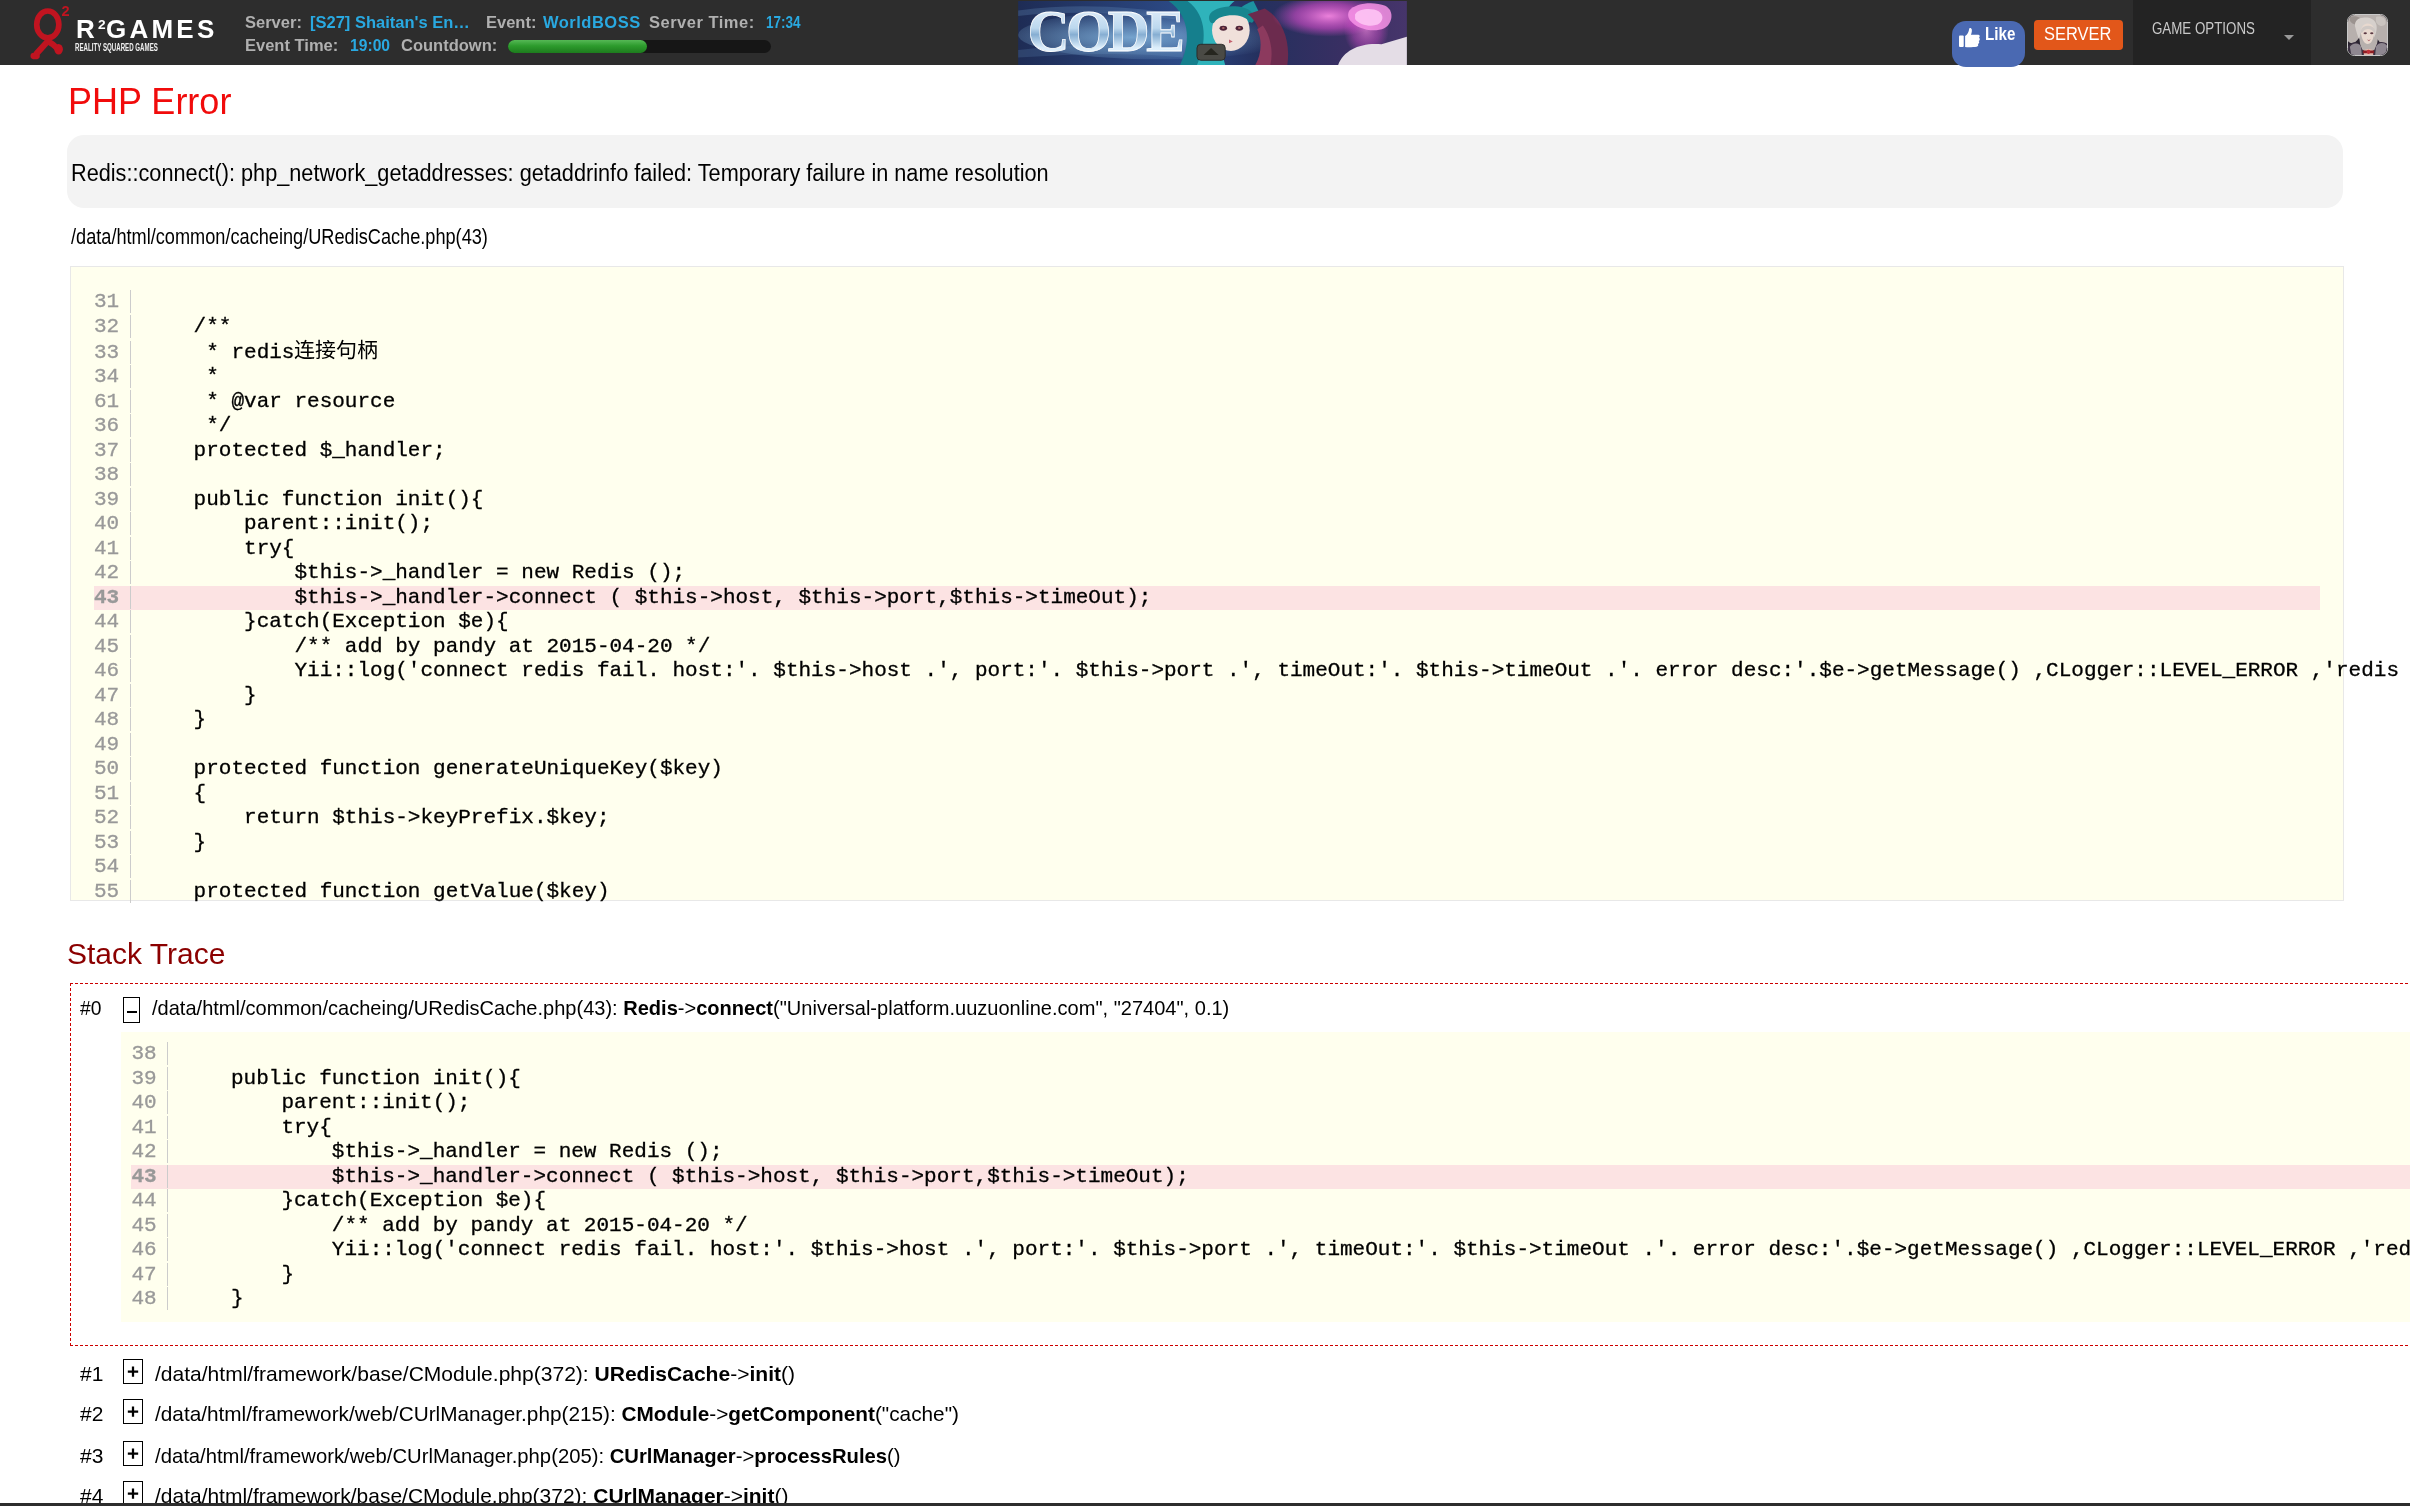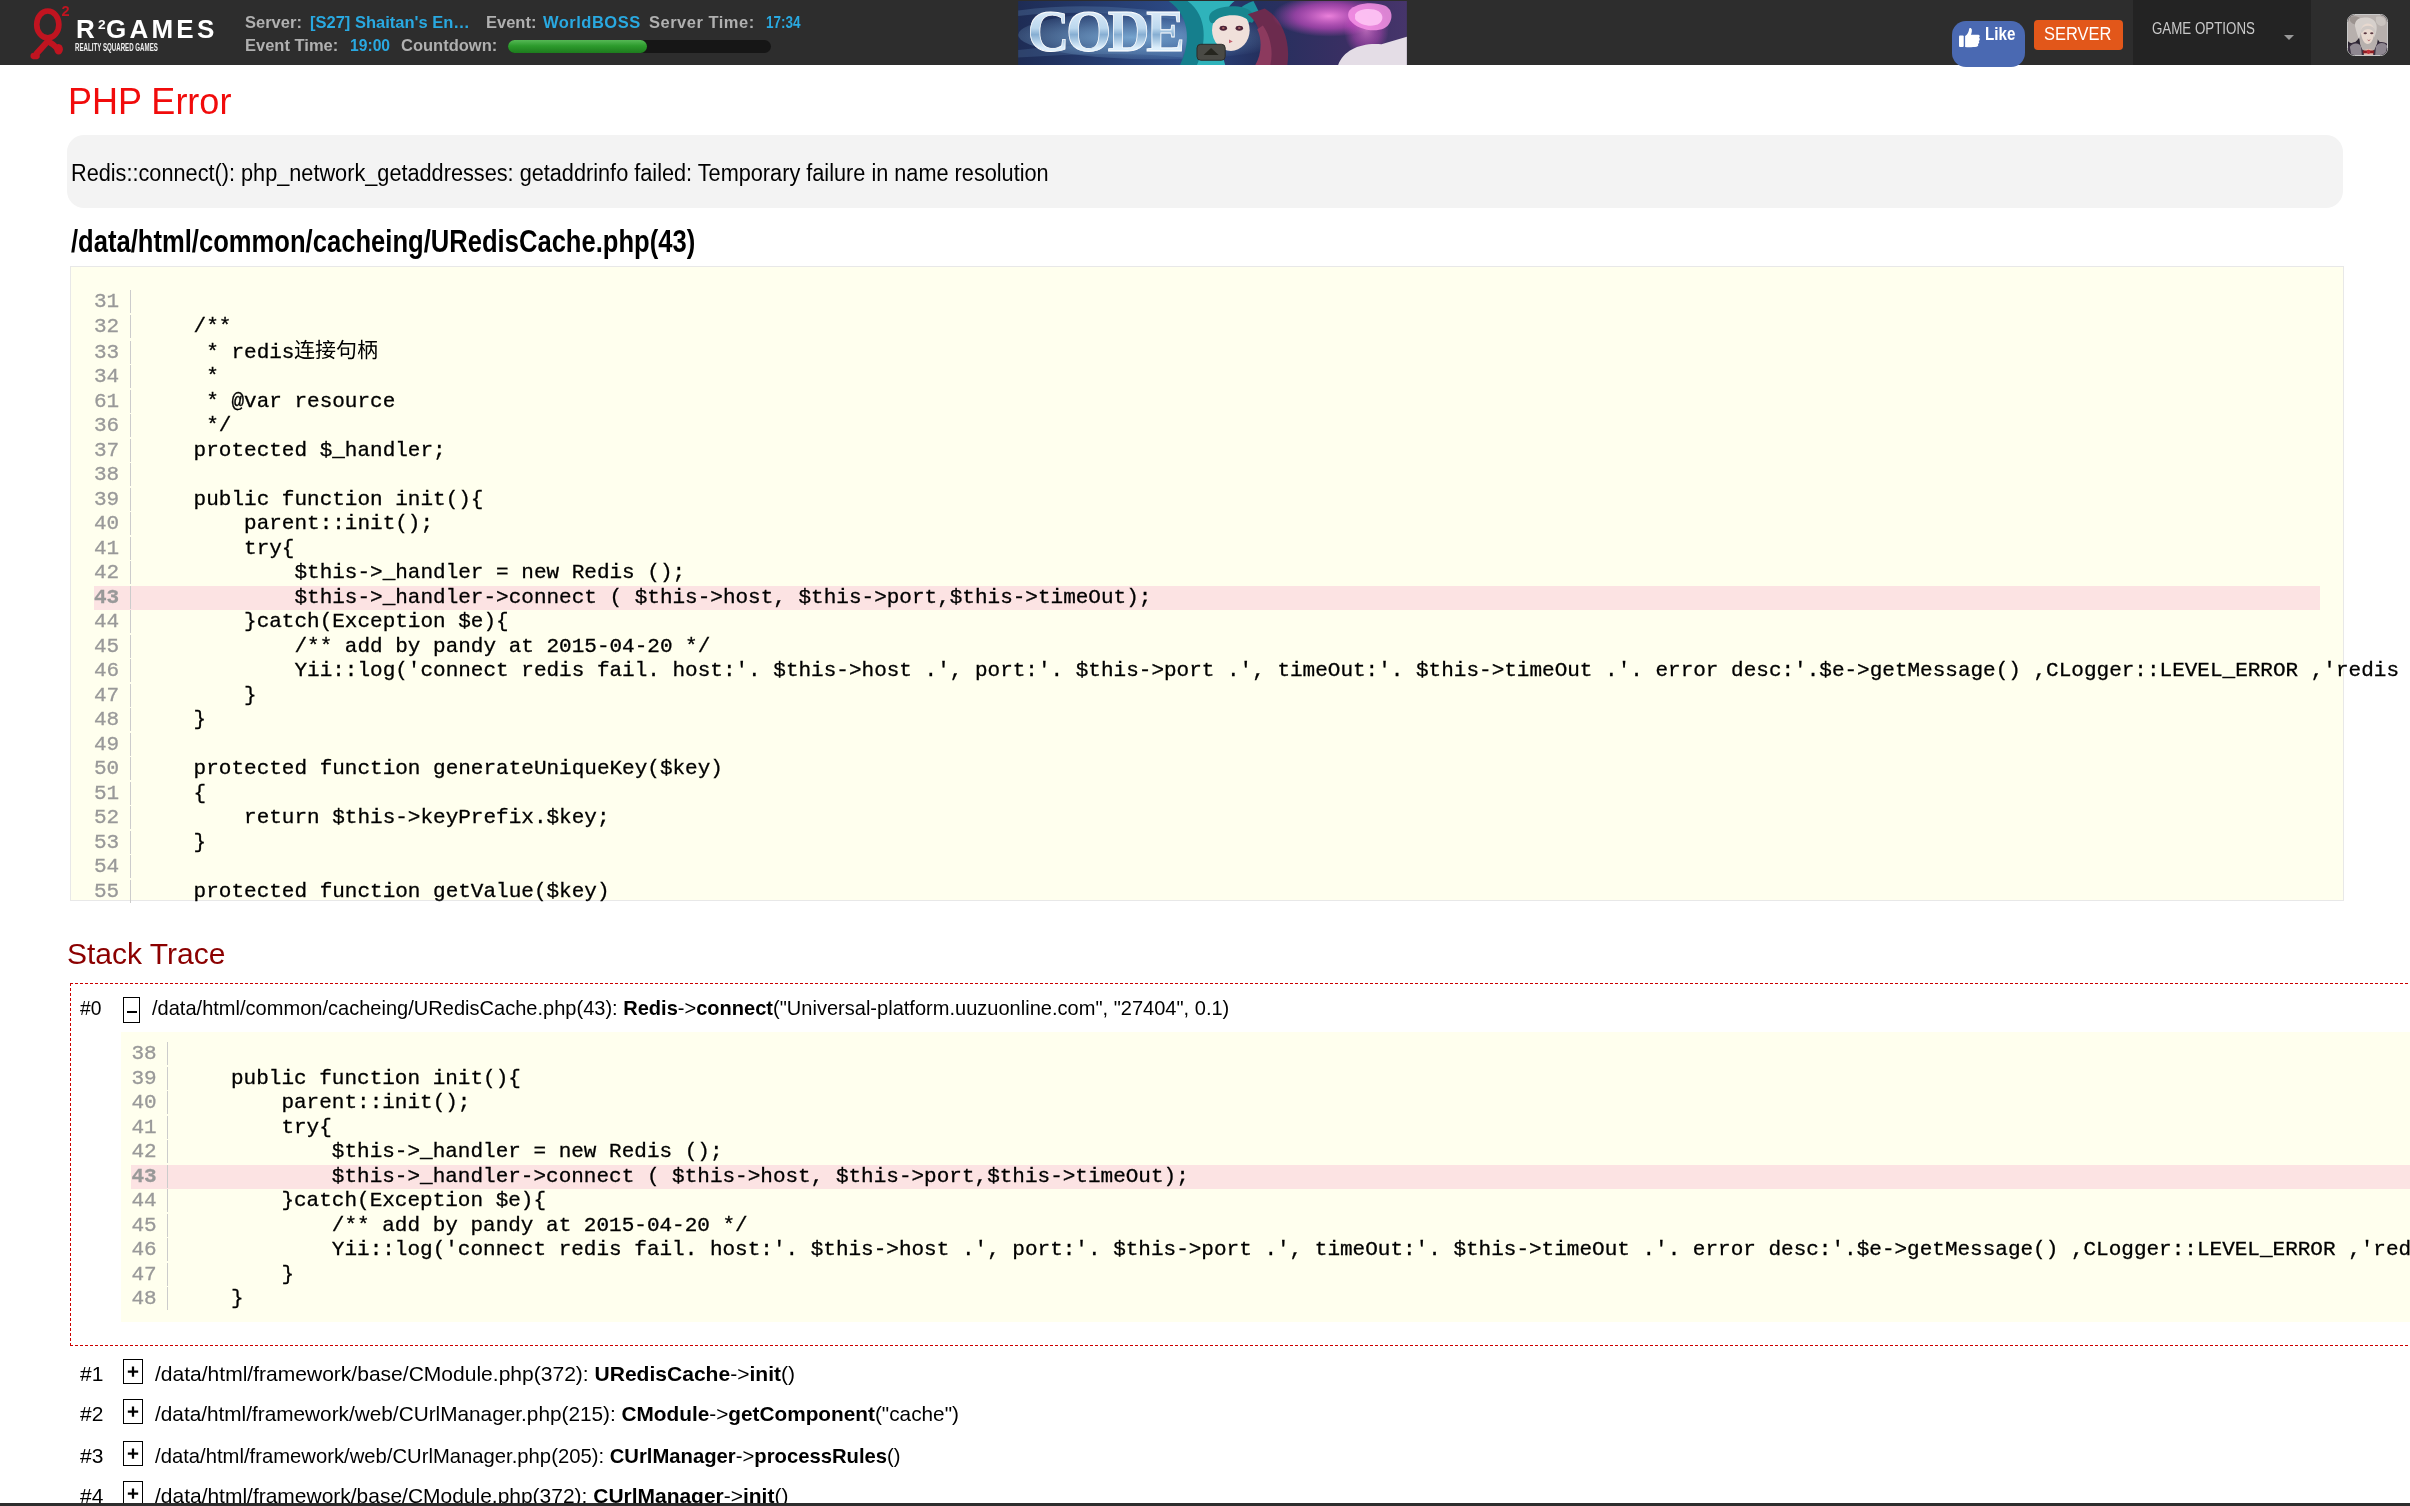--- a/index.html
+++ b/index.html
@@ -19,21 +19,21 @@
 #likebtn span { position:absolute; left:33px; top:1.9px; color:#fff; font-weight:bold; font-size:19px; transform:scaleX(0.8000); transform-origin:0 50%; display:inline-block; }
 #srvbtn { position:absolute; left:2034px; top:20px; width:89px; height:30px; border-radius:3.8px; background:#e2571a; }
 #srvbtn span { position:absolute; left:10.4px; top:3.3px; color:#fff; font-size:19px; transform:scaleX(0.8659); transform-origin:0 50%; display:inline-block; }
 #gotext { left:2152px; top:20px; font-size:16px; color:#c9c9c9; }
 #gotri { position:absolute; left:2284px; top:35px; width:0; height:0; border-left:5.2px solid transparent; border-right:5.2px solid transparent; border-top:5.2px solid #999; }
 #avatar { position:absolute; left:2347px; top:14px; width:41px; height:42px; border-radius:7.5px; border:1.9px solid #c8c8c8; overflow:hidden; }
 
 #h1 { left:68px; top:81px; font-size:36px; color:#f10b0b; }
 #msgbox { position:absolute; left:67px; top:135px; width:2276px; height:73px; border-radius:17px; background:#f3f3f3; }
 #msgtext { left:71px; top:160px; font-size:23px; color:#000; }
-#filetext { left:71px; top:224px; font-size:31px; font-weight:bold; color:#000; }
+#filetext { left:71px; top:224px; font-size:22px; font-weight:normal; color:#000; }
 pre { font-family:"Liberation Mono",monospace; font-size:21px; line-height:24.5px; -webkit-text-stroke:0.3px; }
 #code1 { position:absolute; left:70px; top:266px; width:2274px; height:635px; background:#ffffee; border:0.9px solid #e8e8e8; padding:23px; }
 .ln { color:#999; padding-right:10.4px; border-right:0.9px solid #ccc; }
 .eln { font-weight:bold; }
 .err { display:block; background:#fce3e3; }
 .cjk { fill:#000; }
 #h2 { left:67px; top:937px; font-size:30px; color:#8b0000; }
 #trace0 { position:absolute; left:70px; top:983px; width:2448px; height:363px; border:1.9px dashed #c00; }
 #code2 { position:absolute; left:121px; top:1032px; width:2384px; height:290px; background:#ffffee; padding:10.4px; }
 .tnum { font-size:21px; color:#000; }

